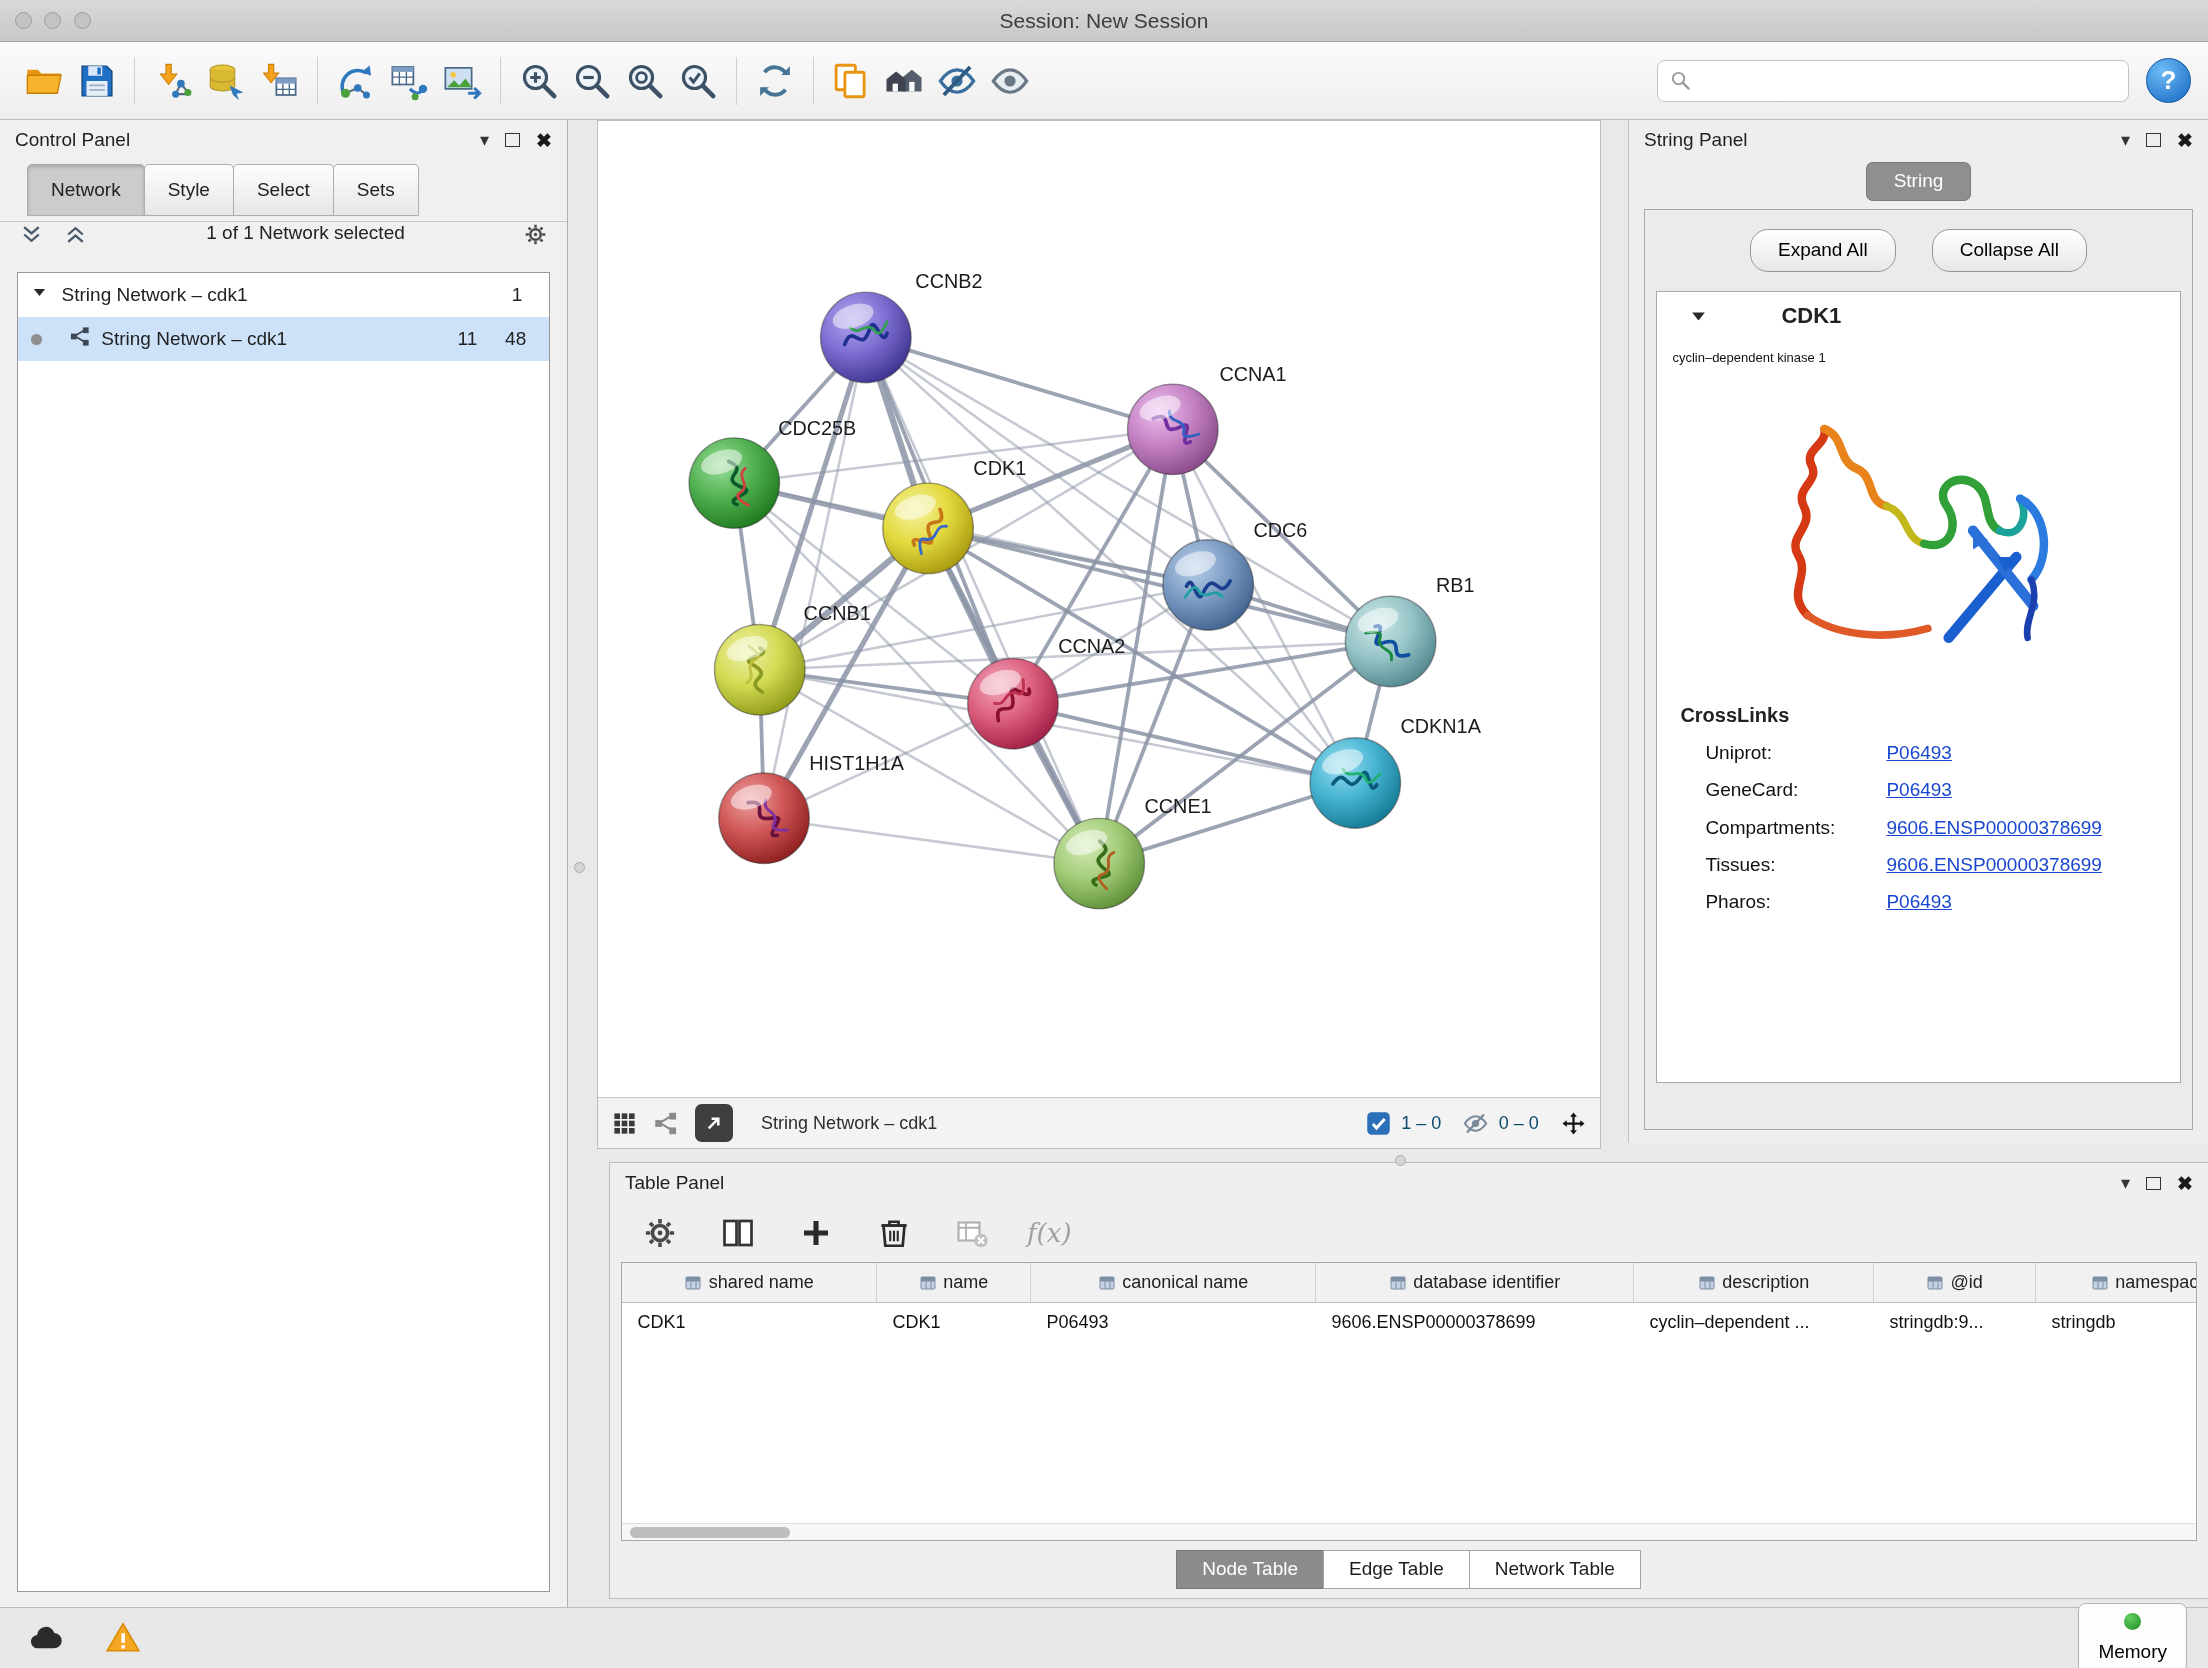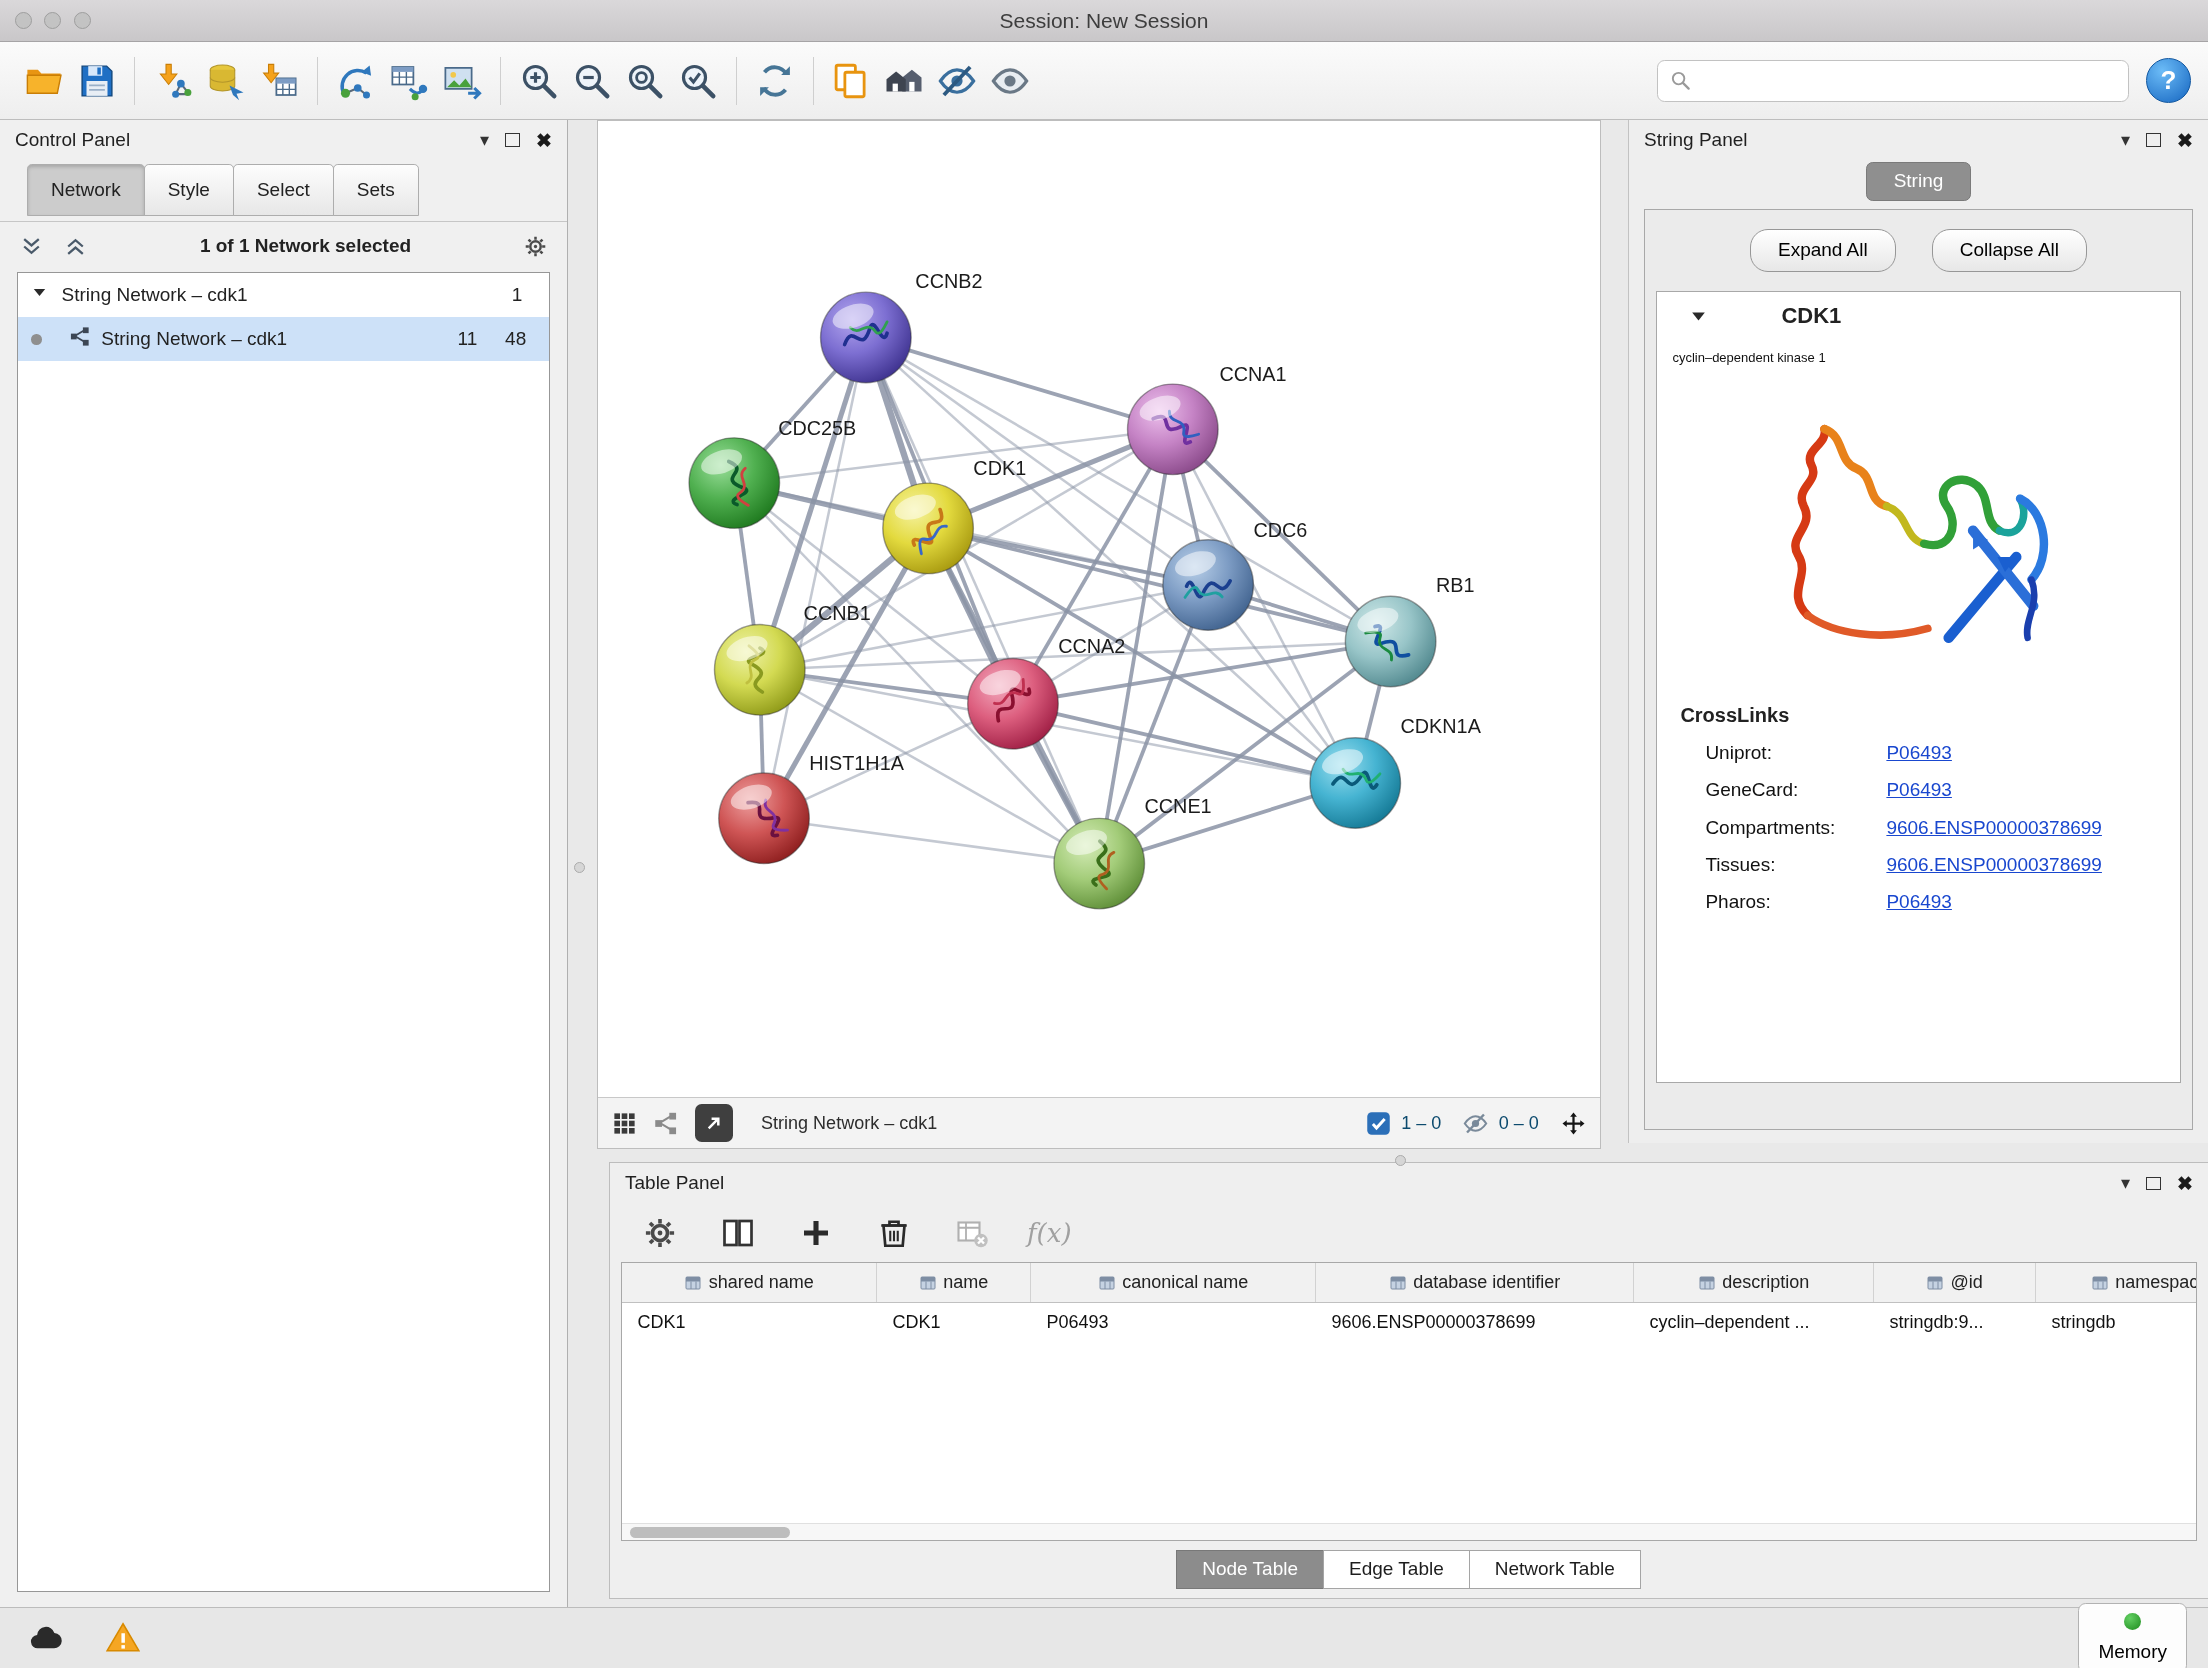--- a/index.html
+++ b/index.html
@@ -61,21 +61,21 @@
   .ph-float { width: 15px; height: 13.3px; border: 1.9px solid #333; display: inline-block; cursor: pointer; }
   .ph-close { font-size: 19px; color: #1a1a1a; font-weight: bold; line-height: 1; cursor: pointer; }
 
   .cp-tabs { display: flex; padding: 3.8px 0 0 27px; }
   .cp-tab {
     padding: 14px 23px; font-size: 19px; border: 1px solid #adadad; margin-right: -1px;
     background: linear-gradient(180deg, #fdfdfd, #e7e7e7); border-radius: 4.8px 4.8px 0 0; cursor: pointer;
   }
   .cp-tab.selected { background: #cccccc; box-shadow: inset 0 1.9px 3.8px rgba(0,0,0,0.18); }
 
-  .cp-select-row { height: 49px; flex: 0 0 49px; display: flex; align-items: center; padding: 0 19px; gap: 19px; border-top: 1px solid #c6c6c6; margin-top: 5.7px; font-weight: bold; }
+  .cp-select-row { height: 49px; flex: 0 0 49px; display: flex; align-items: flex-start; padding: 0 19px; gap: 19px; border-top: 1px solid #c6c6c6; margin-top: 5.7px; }
   .cp-select-row svg { width: 25px; height: 25px; }
   .cp-select-label { flex: 1; text-align: center; font-size: 19px; color: #222; }
 
   .cp-tree { flex: 1; margin: 1.9px 17px 15px 17px; border: 1px solid #979797; background: #fff; overflow: hidden; }
   .tree-row { height: 44px; display: flex; align-items: center; font-size: 19px; padding: 0 13.3px; }
   .tree-row .count { margin-left: auto; margin-right: 13.3px; color: #222; }
   .tree-row.selected { background: #cde1f8; }
   .tree-disclosure svg { width: 17px; height: 17px; margin-right: 13.3px; }
   .tree-dot { width: 10.5px; height: 10.5px; border-radius: 50%; background: #8f8f8f; margin-right: 27px; flex: 0 0 10.5px; }
   .tree-neticon svg { width: 23px; height: 23px; margin-right: 9.5px; }

